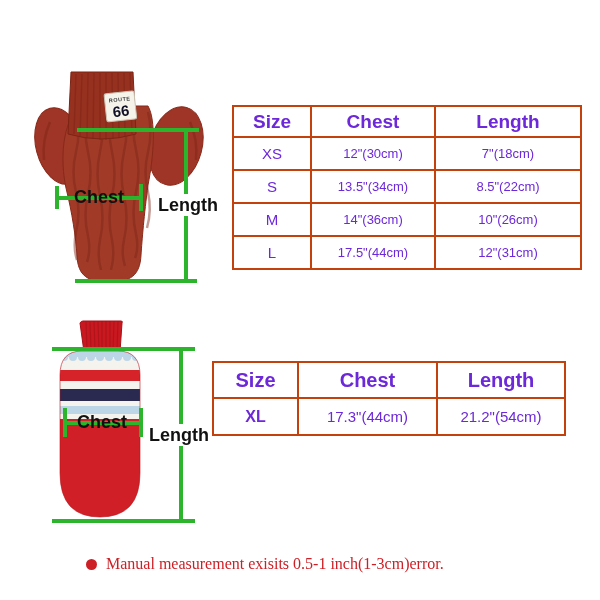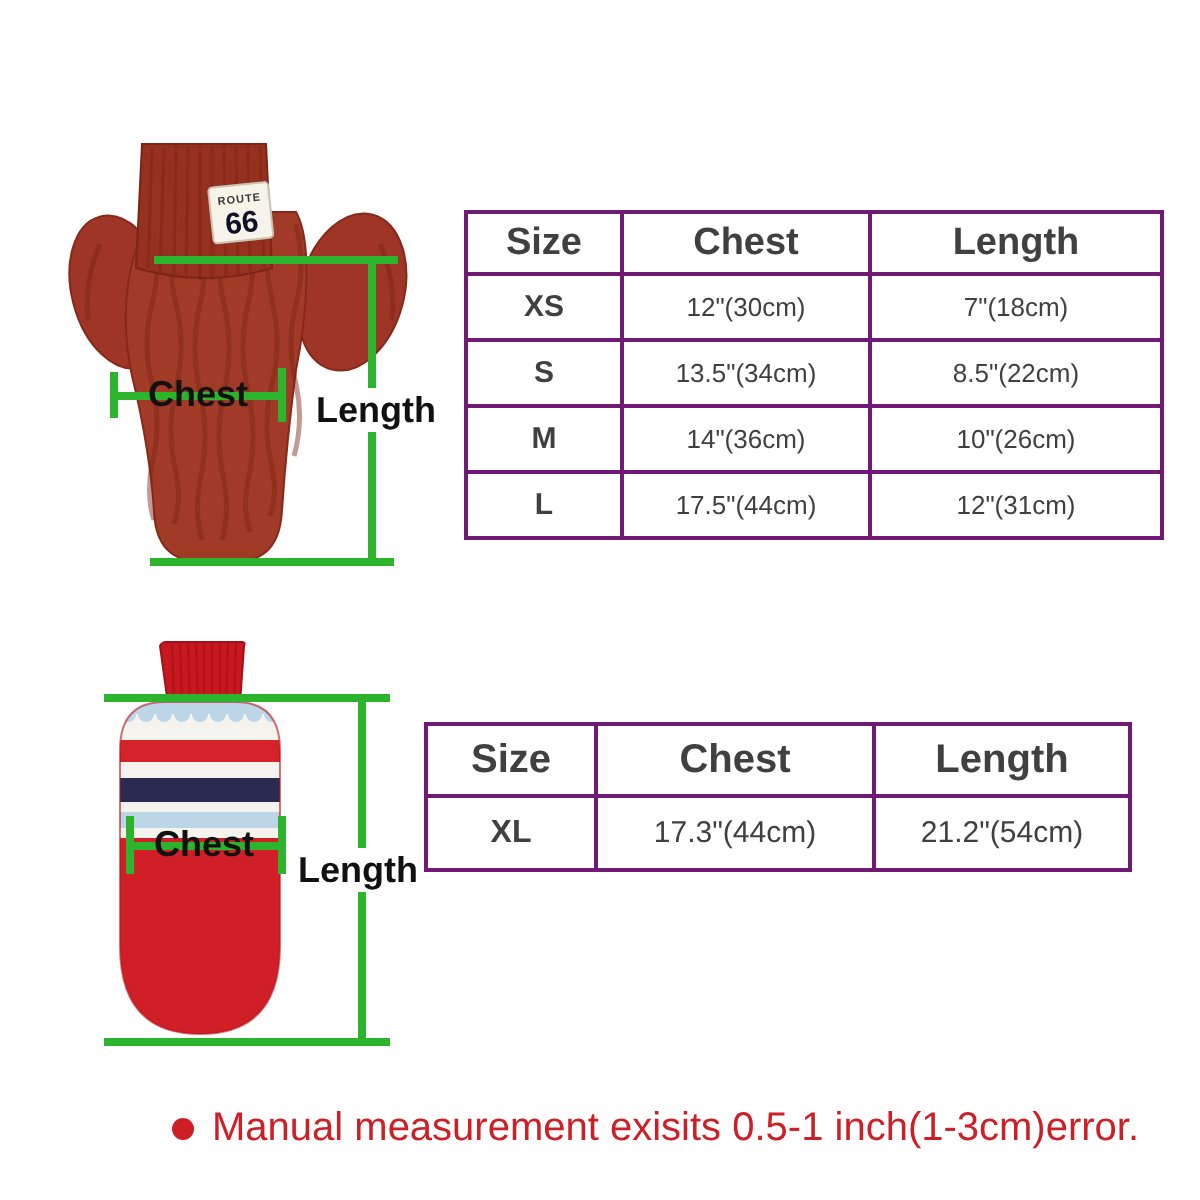--- a/index.html
+++ b/index.html
@@ -16,36 +16,36 @@
   .mline{position:absolute;background:#2cb52c;}
   .mlabel{
     position:absolute;color:#111;font-weight:bold;font-size:18px;line-height:20px;
     text-align:center;z-index:3;
   }
   .mlabel.on-line{background:#ffffff;padding:1px 2px;}
 
   
   table.size-table{position:absolute;border-collapse:collapse;table-layout:fixed;background:#fff;}
   table.size-table th, table.size-table td{
-    border:2px solid #701a75;text-align:center;vertical-align:middle;
-    color:#404040;overflow:hidden;white-space:nowrap;
+    border:2px solid #c2410c;text-align:center;vertical-align:middle;
+    color:#6d28d9;overflow:hidden;white-space:nowrap;
   }
   table.t1{left:232px;top:105px;width:348px;}
   table.t1 th{height:27px;font-size:19px;font-weight:bold;}
   table.t1 td{height:29px;font-size:13px;}
-  table.t1 td.size-cell{font-weight:bold;font-size:15px;}
+  table.t1 td.size-cell{font-weight:normal;font-size:15px;}
   table.t2{left:212px;top:361px;width:352px;}
   table.t2 th{height:32px;font-size:20px;font-weight:bold;}
   table.t2 td{height:33px;font-size:15px;}
   table.t2 td.size-cell{font-weight:bold;font-size:16px;}
 
   
   .note{position:absolute;left:86px;top:551px;display:flex;align-items:center;z-index:2;}
   .note .bullet{width:11px;height:11px;border-radius:50%;background:#cd2026;margin-right:9px;flex:0 0 auto;}
-  .note .note-text{color:#cd2026;font-size:20px;line-height:26px;}
+  .note .note-text{color:#cd2026;font-size:16px;line-height:26px;font-family:Liberation Serif, serif;}
 </style>
 </head>
 <body>
 
 <div class="canvas">
 
   <div class="fig fig-top">
     <svg width="195" height="235" viewBox="0 0 195 235">
 
       <ellipse cx="40" cy="86" rx="24" ry="39" transform="rotate(-15 40 86)" fill="#9e3526" stroke="#87291a" stroke-width="1"></ellipse>

